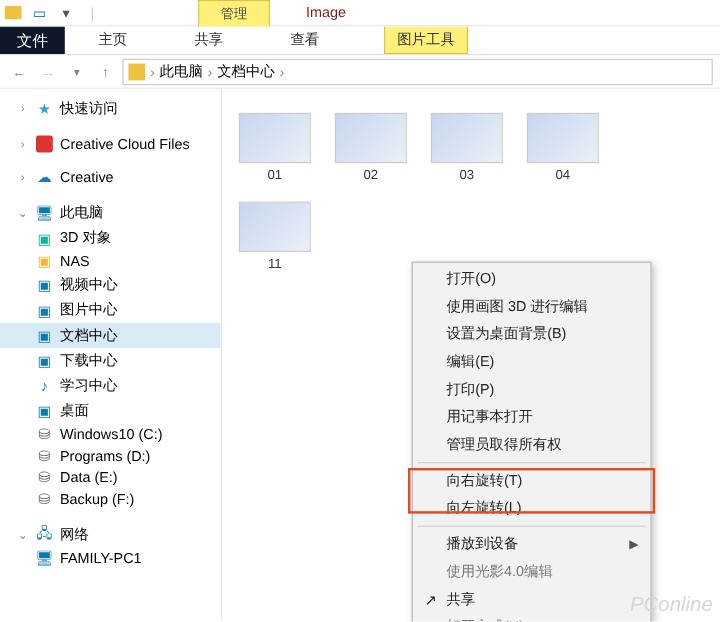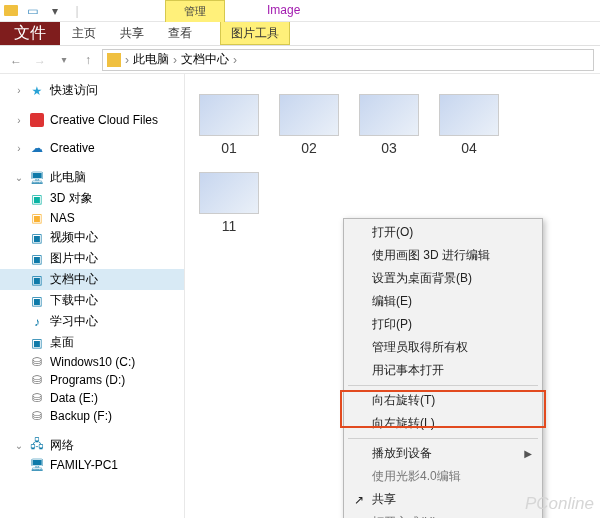--- a/index.html
+++ b/index.html
@@ -33,41 +33,41 @@
     height: 22px;
     display: flex;
     align-items: center;
     background: #fff07a;
     border: 1px solid #d6c84e;
     border-bottom: none;
     padding: 0 18px;
     font-size: 11px;
     color: #444;
   }
-  .tb-title { position: absolute; left: 267px; top: 3px; font-size: 12px; color: #a21caf; }
+  .tb-title { position: absolute; left: 255px; top: 3px; font-size: 12px; color: #7f1d1d; }
 
   
   .ribbon {
     height: 24px;
     background: #fff;
     border-bottom: 1px solid #e0e0e0;
     display: flex;
     align-items: stretch;
   }
   .rb-file {
-    background: #7f1d1d;
+    background: #0f172a;
     color: #fff;
     padding: 0 14px;
-    font-size: 16px;
-    display: flex;
-    align-items: center;
-  }
-  .rb-tab { padding: 4px 12px; font-size: 12px; color: #333; display: flex; align-items: center; }
+    font-size: 13px;
+    display: flex;
+    align-items: center;
+  }
+  .rb-tab { padding: 4px 28px; font-size: 12px; color: #333; display: flex; align-items: center; }
   .rb-tool {
-    margin-left: 16px;
+    margin-left: 26px;
     background: #fff07a;
     border: 1px solid #d6c84e;
     border-top: none;
     padding: 4px 10px;
   }
 
   
   .addrbar {
     height: 28px;
     display: flex;
@@ -137,21 +137,21 @@
   .thumbs { display:flex; flex-wrap:wrap; gap: 8px 12px; }
   .thumb { width: 68px; display:flex; flex-direction:column; align-items:center; gap:4px; }
   .thumb .img {
     width: 60px; height: 42px;
     background: linear-gradient(135deg,#c7d6ef,#eaf0f8);
     border: 1px solid #ccc;
     position: relative;
   }
   .thumb.sel .img { outline: 2px solid #2aa3d6; background: linear-gradient(135deg,#5b7aa6,#c7d6ef); }
   .thumb.sel { background:#d8eaf5; }
-  .thumb .cap { font-size:14px; color:#333; }
+  .thumb .cap { font-size:11px; color:#333; }
 
   
   .ctxmenu {
     position: absolute;
     left: 343px;
     top: 218px;
     width: 200px;
     background: #f2f2f2;
     border: 1px solid #b8b8b8;
     box-shadow: 2px 2px 6px rgba(0,0,0,0.25);
@@ -352,22 +352,22 @@
     </div>
   </div>
 </div>
 
 <div class="ctxmenu" id="ctxmenu">
     <div class="ctx-item">打开(O)</div>
     <div class="ctx-item">使用画图 3D 进行编辑</div>
     <div class="ctx-item">设置为桌面背景(B)</div>
     <div class="ctx-item">编辑(E)</div>
     <div class="ctx-item">打印(P)</div>
+    <div class="ctx-item">用记事本打开</div>
     <div class="ctx-item">管理员取得所有权</div>
-    <div class="ctx-item">用记事本打开</div>
     <div class="ctx-sep"></div>
     <div class="ctx-item">向右旋转(T)</div>
     <div class="ctx-item">向左旋转(L)</div>
     <div class="ctx-sep"></div>
     <div class="ctx-item">播放到设备<span class="sub">▶</span></div>
     <div class="ctx-item dim">使用光影4.0编辑</div>
     <div class="ctx-item">共享<span class="ico-left">↗</span></div>
     <div class="ctx-item dim">打开方式(H)<span class="sub">▶</span></div>
   </div>
 

